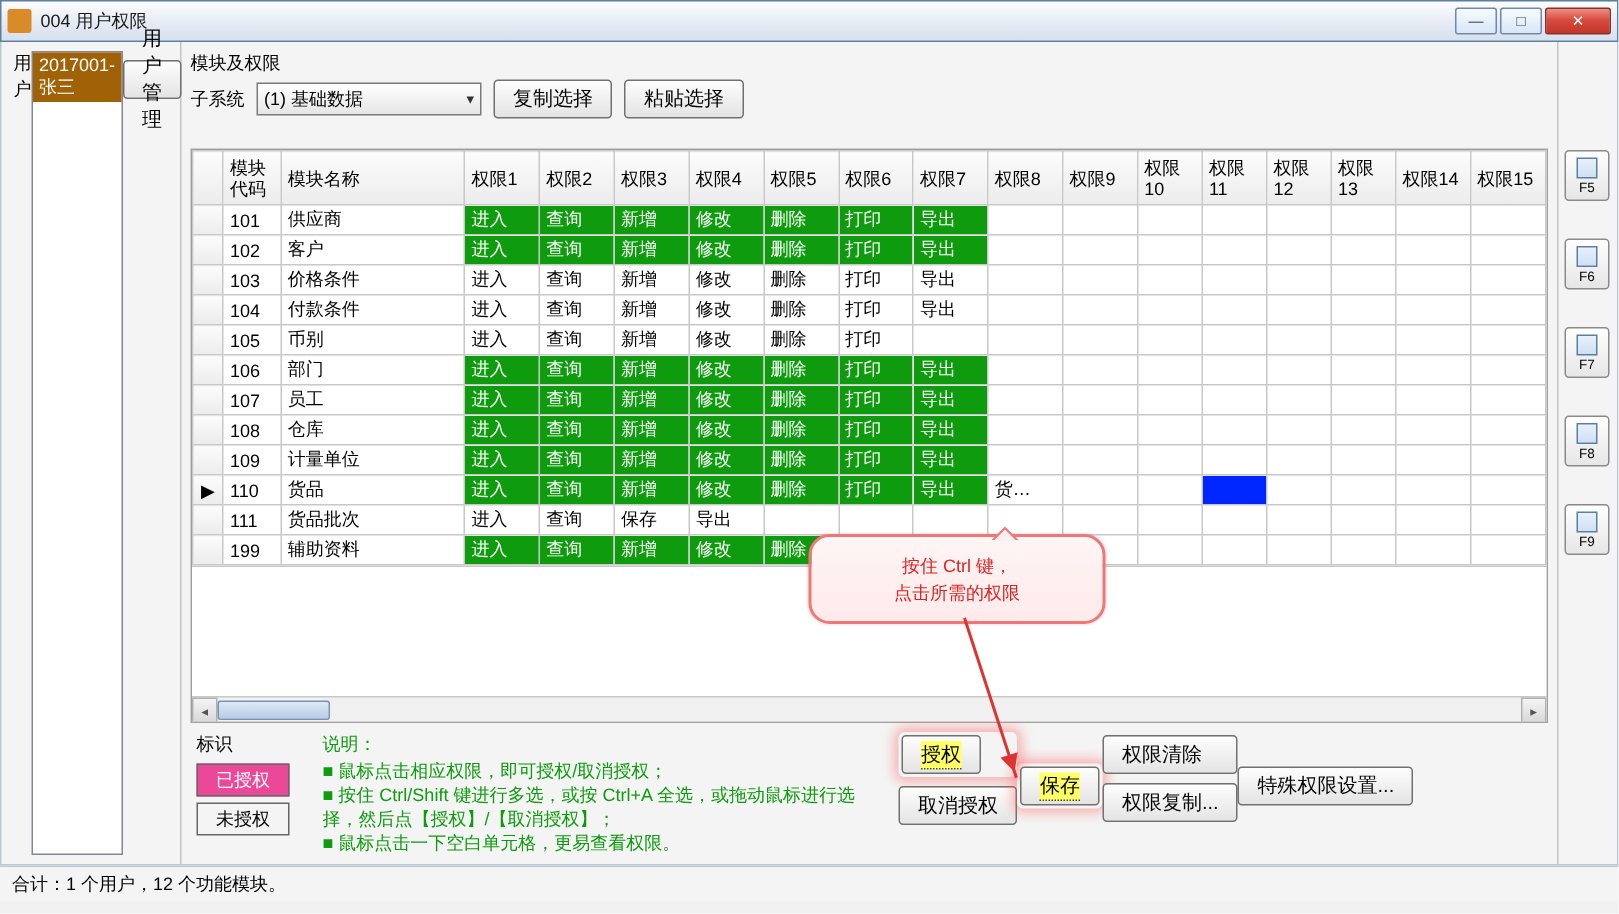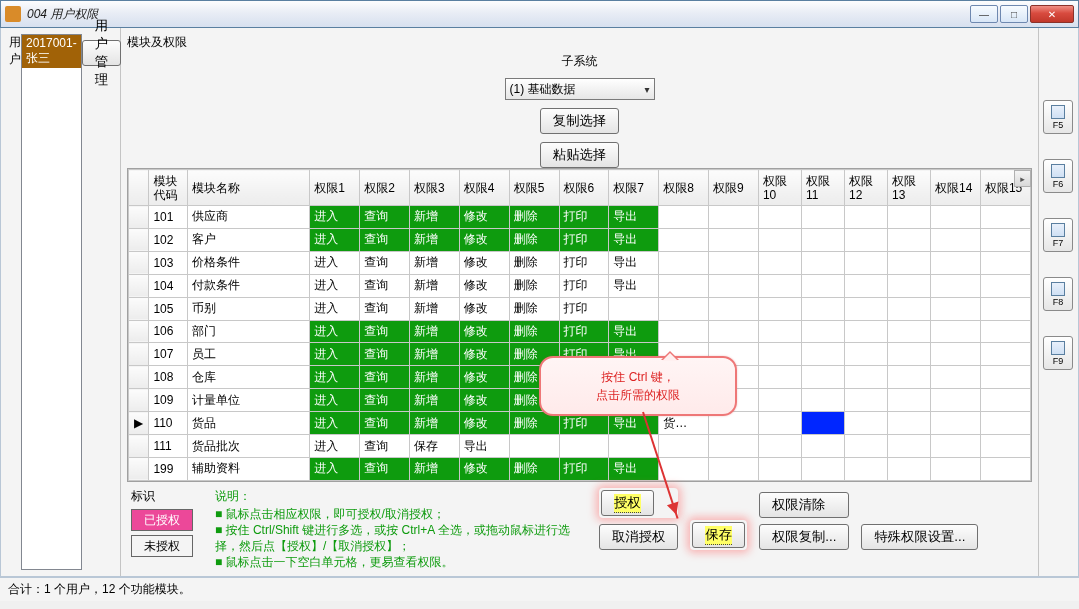--- a/index.html
+++ b/index.html
@@ -1,43 +1,43 @@
 <!DOCTYPE html>
 <html><head>
 <meta charset="utf-8">
 <style>
 * { box-sizing: border-box; margin: 0; padding: 0; }
 body { font-family: "Microsoft YaHei", SimSun, sans-serif; font-size: 12px; background: #f0f0f0; width: 1079px; height: 609px; overflow: hidden; }
 
 
 .titlebar { height: 28px; background: linear-gradient(#fdfdfe,#e9edf5 45%,#d7e0ef); border: 1px solid #5a7fa0; display: flex; align-items: center; padding: 0 4px; }
 .titlebar .icon { width: 16px; height: 16px; background: #d98b29; border-radius: 2px; margin-right: 6px; }
-.titlebar .title { flex: 1; color: #1a1a1a; font-style: italic; }
+.titlebar .title { flex: 1; color: #1a1a1a; }
 .winbtns { display: flex; gap: 2px; }
 .winbtn { width: 28px; height: 18px; border: 1px solid #6e88b0; border-radius: 2px; background: linear-gradient(#f7fbff,#d8e6f7); display: flex; align-items: center; justify-content: center; font-size: 10px; color: #3c3c3c; cursor: pointer; }
 .winbtn.close { width: 44px; background: linear-gradient(#f08f84,#d84b3f 45%,#c1372a); color: #fff; border-color: #8a322a; }
 
 
 .client { display: flex; height: 549px; border: 1px solid #b9c7d6; border-top: none; background: #f4f4f4; }
 .leftcol { width: 120px; border-right: 1px solid #c4c4c4; display: flex; flex-direction: row; padding: 6px 6px 6px 8px; }
 .leftcol .lbl { margin-bottom: 2px; }
 .userlist { flex: 1; border: 1px solid #828790; background: #fff; }
 .userlist .sel { background: #a16207; color: #fff; padding: 1px 4px; }
 .usermgmt { margin-top: 6px; }
 
 .rightcol { flex: 1; display: flex; flex-direction: column; padding: 6px 6px 0 6px; position: relative; }
 .modlbl { margin-bottom: 2px; }
-.subrow { display: flex; align-items: center; gap: 8px; margin-bottom: 0; flex-direction: column; }
+.subrow { display: flex; align-items: center; gap: 8px; margin-bottom: 20px; }
 .select { width: 150px; height: 22px; border: 1px solid #7a7a7a; background: linear-gradient(#fff,#e6e6e6); padding: 0 18px 0 4px; display: flex; align-items: center; position: relative; }
 .select::after { content: "▾"; position: absolute; right: 4px; font-size: 10px; color: #333; }
 .btn { height: 24px; padding: 12px 12px; border: 1px solid #707070; border-radius: 3px; background: linear-gradient(#fdfdfd,#e4e4e4); display: inline-flex; align-items: center; cursor: pointer; }
 .btn.small { height: 22px; }
 
 
-.gridwrap { flex: 1; border: 1px solid #a0a0a0; background: #fff; overflow: hidden; display: flex; }
+.gridwrap { flex: 1; border: 1px solid #a0a0a0; background: #fff; overflow: hidden; display: flex; flex-direction: column; }
 .grid { border-collapse: collapse; width: 100%; table-layout: fixed; }
 .grid th, .grid td { border: 1px solid #c8c8c8; height: 20px; padding: 0 4px; text-align: left; font-weight: normal; font-size: 12px; overflow: hidden; white-space: nowrap; }
 .grid thead th { background: linear-gradient(#fcfcfc,#ececec); height: 36px; line-height: 14px; }
 .grid .rowhdr { background: linear-gradient(#fcfcfc,#ececec); width: 18px; text-align: center; }
 .perm-on { background: #0e9b0e; color: #fff; }
 .perm-blue { background: #0026ff; }
 .gridfoot { flex: 1; background: #fff; border-top: 1px solid #c8c8c8; }
 .hscroll { height: 17px; background: #f0f0f0; border-top: 1px solid #c8c8c8; position: relative; }
 .hscroll .thumb { position: absolute; left: 17px; top: 2px; height: 13px; width: 75px; background: linear-gradient(#dfe8f6,#b7cde8); border: 1px solid #7a91b4; border-radius: 2px; }
 .hscroll .arrow { position: absolute; top: 0; width: 17px; height: 17px; background: linear-gradient(#f4f4f4,#d9d9d9); border: 1px solid #b0b0b0; display: flex; align-items: center; justify-content: center; font-size: 9px; color: #555; }
@@ -49,21 +49,21 @@
 .sidebtn { width: 30px; height: 34px; border: 1px solid #8a8a8a; border-radius: 3px; background: linear-gradient(#fff,#e6e6e6); display: flex; flex-direction: column; align-items: center; justify-content: center; font-size: 9px; cursor: pointer; }
 .sidebtn .ic { width: 14px; height: 14px; border: 1px solid #5a7fa0; background: linear-gradient(#e8f0fb,#cfe0f4); margin-bottom: 1px; }
 
 
 .bottom { display: flex; align-items: flex-start; padding: 6px 4px 6px 4px; gap: 14px; }
 .markcol { width: 70px; }
 .markbox { width: 62px; height: 22px; border: 1px solid #666; display: flex; align-items: center; justify-content: center; margin-bottom: 4px; }
 .markbox.on { background: #ec4899; color: #fff; }
 .helpcol { color: #0e9b0e; line-height: 16px; font-size: 12px; width: 370px; }
 .helpcol .h { margin-bottom: 2px; }
-.actions { display: flex; gap: 12px; align-items: flex-end; }
+.actions { display: flex; align-items: center; }
 .btncol { display: flex; flex-direction: column; gap: 6px; }
 .hl { background: #ffff66; border-bottom: 1px dotted #444; }
 .arrowglow { box-shadow: 0 0 8px 3px rgba(255,80,80,0.4); border-radius: 4px; padding: 2px; }
 
 
 .callout { position: absolute; left: 418px; top: 328px; width: 198px; border: 2px solid #e77; border-radius: 14px; background: linear-gradient(#fff5f5,#ffeaea); padding: 10px 12px; text-align: center; color: #d22; line-height: 18px; box-shadow: 0 0 2px rgba(200,50,50,.3); }
 .callout::before { content: ""; position: absolute; top: -16px; left: 120px; border: 9px solid transparent; border-bottom-color: #e77; }
 .callout::after { content: ""; position: absolute; top: -13px; left: 121px; border: 8px solid transparent; border-bottom-color: #fff0f0; }
 
 

